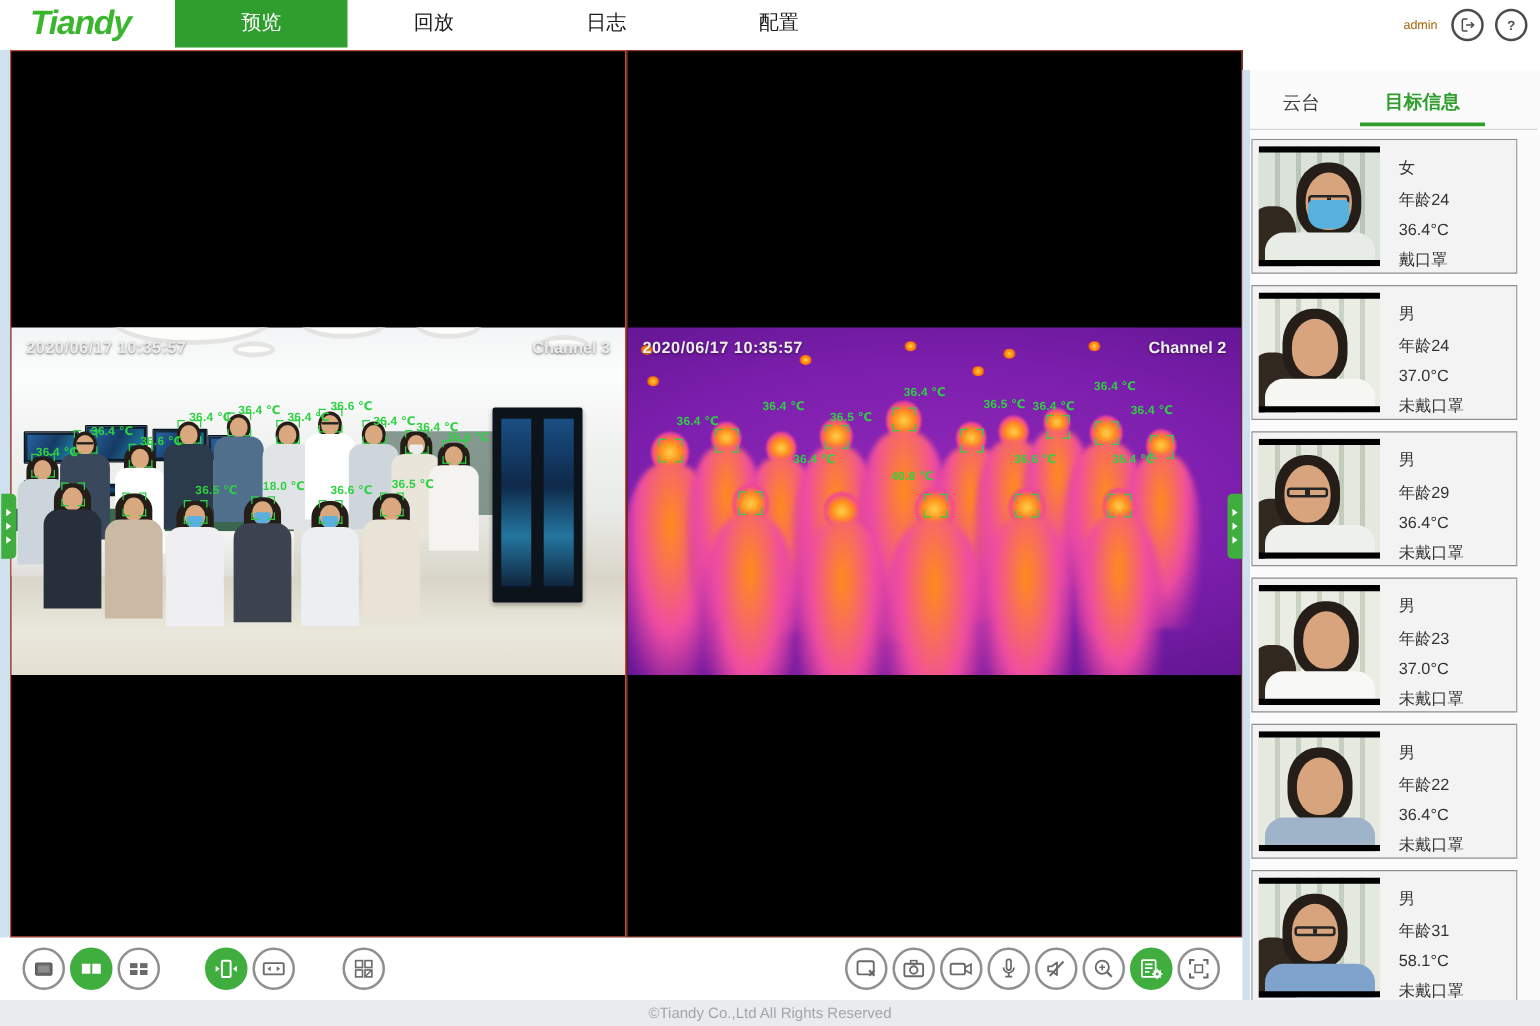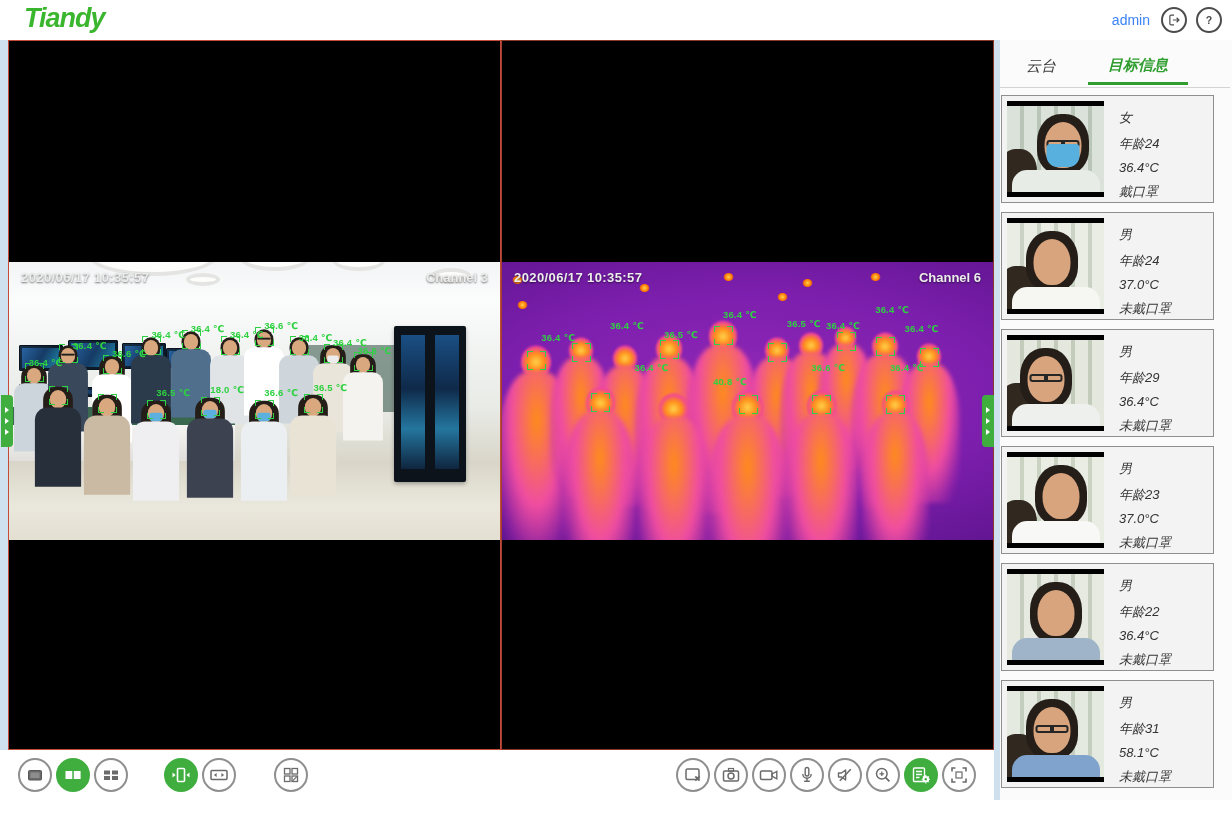--- a/index.html
+++ b/index.html
@@ -8,21 +8,21 @@
   .app { position:relative; width:1232px; height:821px; background:#fff; }
 
   
   .topnav { position:absolute; top:0; left:0; width:1232px; height:40px; background:#fff; z-index:50; }
   .logo { position:absolute; left:24px; top:3px; font-size:27px; font-weight:bold; font-style:italic;
           color:#3ab62e; letter-spacing:-1px; }
   .tabs { position:absolute; left:140px; top:0; height:40px; display:flex; }
   .tab { width:138px; height:38px; line-height:38px; text-align:center; font-size:16px; color:#1c1c1c; cursor:pointer; }
   .tab.active { background:#2f9e2f; color:#fff; }
   .nav-right { position:absolute; right:10px; top:0; height:40px; display:flex; align-items:center; gap:9px; }
-  .user { font-size:14px; color:#3b82f6; margin-right:2px; }
+  .user { font-size:10px; color:#a16207; margin-right:2px; }
   .nav-icon-btn { width:26px; height:26px; border-radius:50%; border:2px solid #4c4c4c; background:#fff;
                   display:flex; align-items:center; justify-content:center; cursor:pointer; }
   .nav-icon-btn svg { width:18px; height:18px; }
 
   
   .main { position:absolute; top:40px; left:0; width:1232px; height:760px; background:#fff; }
   .video-area { position:absolute; left:0; top:0; width:994px; height:760px; background:#cfe0ef; }
   .panes { position:absolute; left:8px; top:0; width:986px; height:710px; display:flex; background:#000; }
   .pane { position:relative; flex:1; background:#000; overflow:hidden; }
   .pane.pane1 { border:1px solid #c44b39; }
@@ -93,21 +93,21 @@
              display:flex; align-items:center; }
   .tb-left { display:flex; gap:4px; margin-left:18px; align-items:center; }
   .tb-right { display:flex; gap:4px; margin-left:auto; margin-right:18px; align-items:center; }
   .sp1 { width:28px; } .sp2 { width:30px; }
   .circle-btn { width:34px; height:34px; border-radius:50%; border:2px solid #8f8f8f; background:#fff;
                 display:flex; align-items:center; justify-content:center; padding:0; cursor:pointer; }
   .circle-btn.active { background:#3fae3f; border-color:#3fae3f; }
   .circle-btn svg { width:24px; height:24px; }
 
   
-  .sidebar { position:absolute; left:994px; top:0; width:238px; height:760px; background:#fbfbfb;font-style:italic; }
+  .sidebar { position:absolute; left:994px; top:16px; width:238px; height:760px; background:#fbfbfb; }
   .sidebar::before { content:''; position:absolute; left:0; top:0; width:6px; height:760px; background:#cfe0ef; }
   .side-tabs { position:absolute; top:10px; left:26px; display:flex; gap:26px; align-items:flex-end; }
   .side-tab { font-size:15px; color:#3c3c3c; padding:6px 6px 9px; cursor:pointer; }
   .side-tab.active { color:#2f9e2f; font-weight:bold; border-bottom:3px solid #2f9e2f; padding:6px 20px 7px; }
   .side-divider { position:absolute; top:47px; left:6px; right:2px; border-top:1px solid #d4d4d4; }
   .targets { position:absolute; top:55px; left:7px; width:213px; height:700px; display:flex;
              flex-direction:column; gap:9px; overflow:hidden; }
   .card { flex:0 0 108px; height:108px; border:1px solid #8f8f8f; background:#f3f3f3; display:flex; }
   .photo { position:relative; width:97px; height:96px; margin:5px 0 0 5px; overflow:hidden;
            background:repeating-linear-gradient(90deg, rgba(255,255,255,.35) 0 13px, rgba(130,150,130,.22) 13px 17px), var(--bg,#d8ddd2); }
@@ -132,20 +132,26 @@
   .footer { position:absolute; bottom:0; left:0; width:1232px; height:21px; background:#e9ecee;
             text-align:center; font-size:12px; color:#a2a6aa; line-height:20px; }
 </style>
 </head>
 <body>
 
 <div class="app">
 
   <header class="topnav">
     <div class="logo">Tiandy</div>
+    <nav class="tabs" id="nav-tabs">
+        <div class="tab active">预览</div>
+        <div class="tab">回放</div>
+        <div class="tab">日志</div>
+        <div class="tab">配置</div>
+      </nav>
     <div class="nav-right">
       <span class="user">admin</span>
       <button class="nav-icon-btn">
         <svg viewBox="0 0 24 24">
           <path d="M12,5.5 H8 a1.5,1.5 0 0 0 -1.5,1.5 v10 a1.5,1.5 0 0 0 1.5,1.5 h4" fill="none" stroke="#4c4c4c" stroke-width="1.6"></path>
           <path d="M10.5,12 H18 M15.5,9 L18.6,12 L15.5,15" fill="none" stroke="#4c4c4c" stroke-width="1.6"></path>
         </svg>
       </button>
       <button class="nav-icon-btn">
         <svg viewBox="0 0 24 24">
@@ -390,21 +396,21 @@
               <span class="temp" style="left: 41%; top: 44%;">18.0 ℃</span>
               <span class="temp" style="left: 52%; top: 45%;">36.6 ℃</span>
               <span class="temp" style="left: 62%; top: 43%;">36.5 ℃</span>
             </div>
         </div>
 
         <div class="pane pane2">
           <div class="content scene-thermal" id="scene2">
             <div class="th-haze"></div>
             <span class="ts">2020/06/17 10:35:57</span>
-            <span class="ch">Channel 6</span>
+            <span class="ch">Channel 2</span>
           <div class="th-dot" style="left: 2%; top: 5%;"></div>
               <div class="th-dot" style="left: 28%; top: 8%;"></div>
               <div class="th-dot" style="left: 45%; top: 4%;"></div>
               <div class="th-dot" style="left: 56%; top: 11%;"></div>
               <div class="th-dot" style="left: 61%; top: 6%;"></div>
               <div class="th-dot" style="left: 75%; top: 4%;"></div>
               <div class="th-dot" style="left: 3%; top: 14%;"></div>
               <div class="blob-head" style="left: calc(7% - 15px); top: 30%; width: 30px; height: 33.75px;"></div>
               <div class="blob-body" style="left: calc(7% - 38.75px); top: calc(30% + 25.3125px); width: 77.5px; height: 175px;"></div>
               <div class="brk" style="left: calc(7% - 9px); top: 32%;">
@@ -745,13 +751,16 @@
       <div>年龄31</div>
       <div>58.1°C</div>
       <div>未戴口罩</div>
     </div>
   </div>
 </div>
     </aside>
 
   </div>
 
+  <footer class="footer">
+    <span>©Tiandy Co.,Ltd All Rights Reserved</span>
+  </footer>
 </div>
 
 </body></html>

